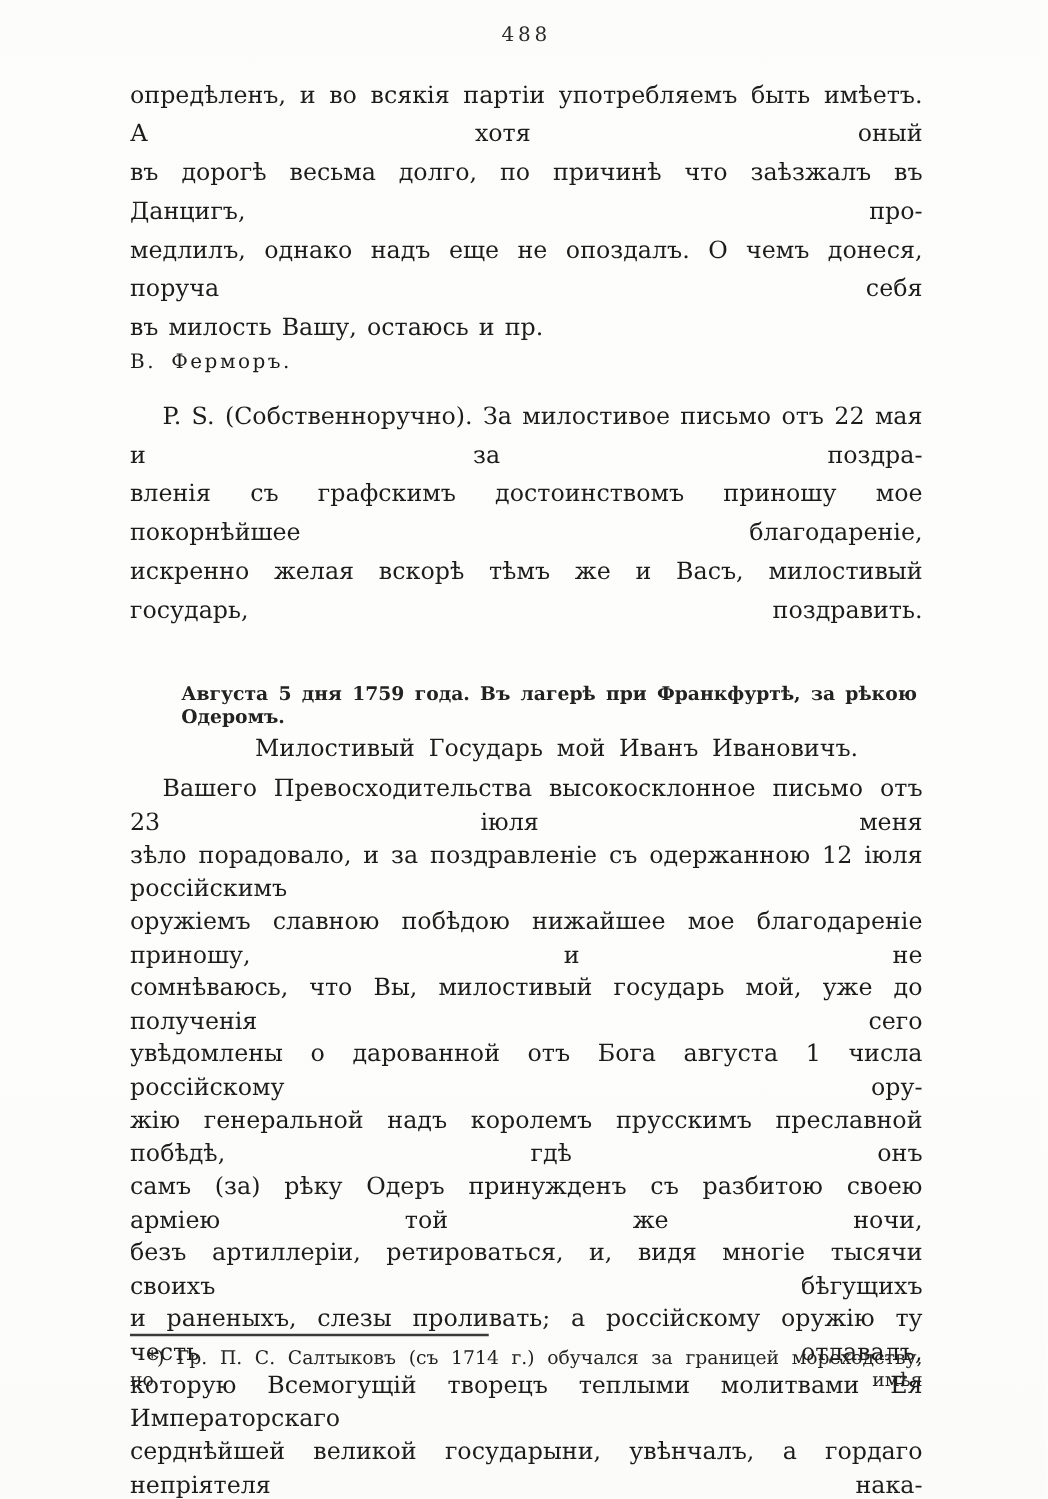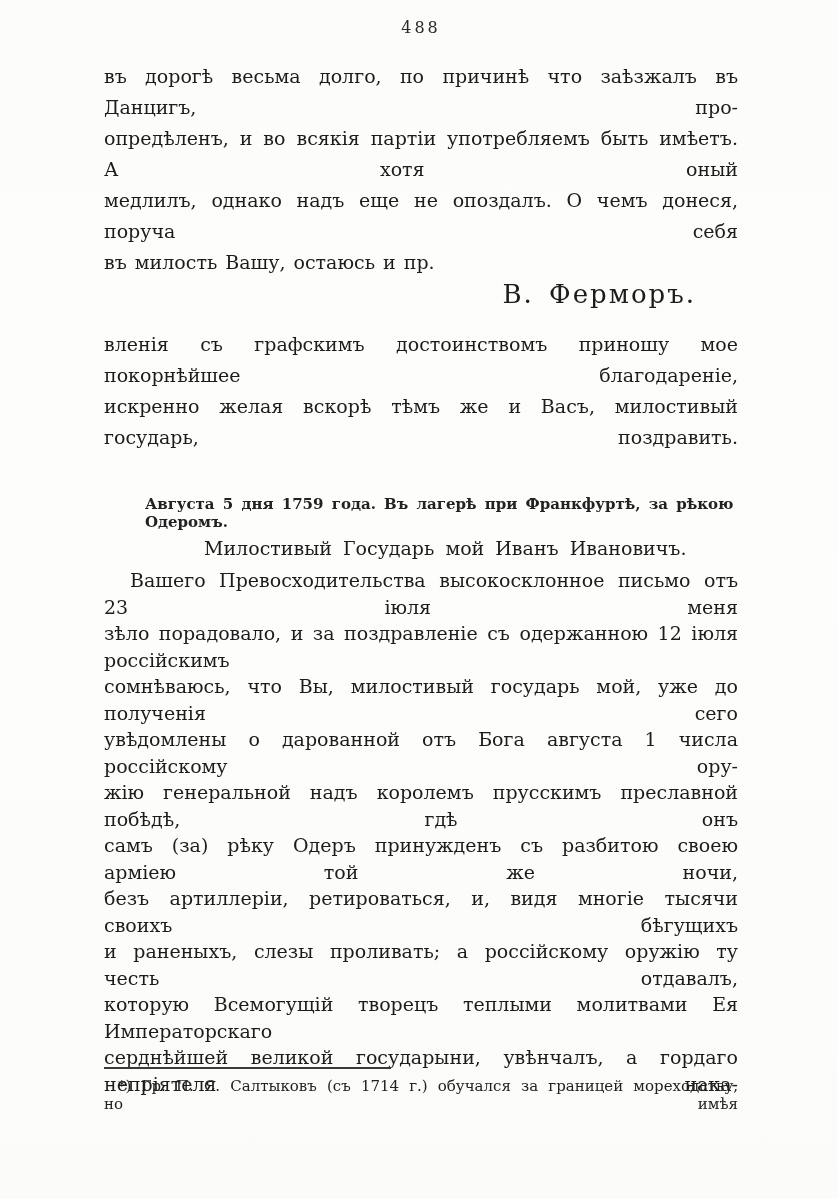--- a/index.html
+++ b/index.html
@@ -30,22 +30,21 @@
     color: #2a2a2a;
   }
   .para { font-size: 19px; word-spacing: 2px; }
   .para-cont { margin-top: 24px; line-height: 31px; }
   .ps { margin-top: 20px; line-height: 31px; }
   .letter-body { margin-top: 8px; line-height: 26.5px; }
   .tline { text-align: justify; text-align-last: justify; }
   .tline.end { text-align-last: left; }
   .tline.indent { text-indent: 26px; }
   .signature {
-    text-align: right;
-    font-size: 26px;
+    font-size: 16px;
     letter-spacing: 2px;
     word-spacing: 5px;
   }
   .sig-1 { padding-right: 42px; margin-top: 1px; }
   .dateline {
     font-size: 15px;
     font-weight: bold;
     word-spacing: 3px;
     color: #222;
   }
@@ -81,38 +80,40 @@
 </head>
 <body>
 
 <div class="page">
   <div class="content">
 
     <div class="page-number">488</div>
 
     <section>
       <div class="para para-cont">
+          <div class="tline">опредѣленъ, и во всякія партіи употребляемъ быть имѣетъ. А хотя оный</div>
           <div class="tline">въ дорогѣ весьма долго, по причинѣ что заѣзжалъ въ Данцигъ, про-</div>
-          <div class="tline">опредѣленъ, и во всякія партіи употребляемъ быть имѣетъ. А хотя оный</div>
           <div class="tline">медлилъ, однако надъ еще не опоздалъ. О чемъ донеся, поруча себя</div>
           <div class="tline end">въ милость Вашу, остаюсь и пр.</div>
         </div>
       <div class="signature sig-1">В. Ферморъ.</div>
       <div class="para ps">
+          <div class="tline indent">P. S. (Собственноручно). За милостивое письмо отъ 22 мая и за поздра-</div>
           <div class="tline">вленія съ графскимъ достоинствомъ приношу мое покорнѣйшее благодареніе,</div>
           <div class="tline">искренно желая вскорѣ тѣмъ же и Васъ, милостивый государь, поздравить.</div>
         </div>
     </section>
 
     <section>
       <div class="dateline date-1">Августа 5 дня 1759 года. Въ лагерѣ при Франкфуртѣ, за рѣкою Одеромъ.</div>
       <div class="salutation salut-1">Милостивый Государь мой Иванъ Ивановичъ.</div>
       <div class="para letter-body">
           <div class="tline indent">Вашего Превосходительства высокосклонное письмо отъ 23 іюля меня</div>
           <div class="tline">зѣло порадовало, и за поздравленіе съ одержанною 12 іюля россійскимъ</div>
+          <div class="tline">оружіемъ славною побѣдою нижайшее мое благодареніе приношу, и не</div>
           <div class="tline">сомнѣваюсь, что Вы, милостивый государь мой, уже до полученія сего</div>
           <div class="tline">увѣдомлены о дарованной отъ Бога августа 1 числа россійскому ору-</div>
           <div class="tline">жію генеральной надъ королемъ прусскимъ преславной побѣдѣ, гдѣ онъ</div>
           <div class="tline">самъ (за) рѣку Одеръ принужденъ съ разбитою своею арміею той же ночи,</div>
           <div class="tline">безъ артиллеріи, ретироваться, и, видя многіе тысячи своихъ бѣгущихъ</div>
           <div class="tline">и раненыхъ, слезы проливать; а россійскому оружію ту честь отдавалъ,</div>
           <div class="tline">которую Всемогущій творецъ теплыми молитвами Ея Императорскаго</div>
           <div class="tline">серднѣйшей великой государыни, увѣнчалъ, а гордаго непріятеля нака-</div>
         </div>
 

